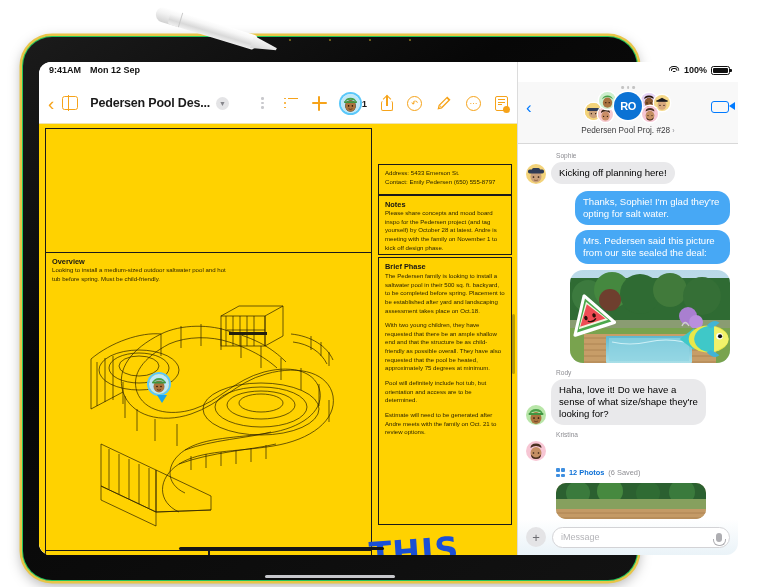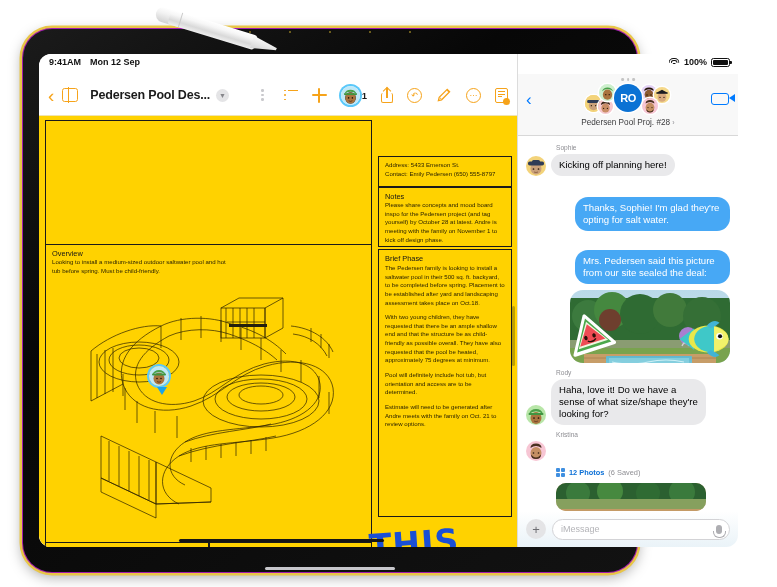--- a/index.html
+++ b/index.html
@@ -29,23 +29,23 @@
     border-radius: 8px 3px 3px 8px;
   }
   .pencil .seam { position:absolute; left:25px; top:3px; width:1px; height:15px; background:#c9c9c9; }
   .pencil .tip {
     position:absolute; left:100px; top:4px; width:26px; height:13px;
     background: linear-gradient(to bottom, #fbfbfb, #d4d4d4);
     clip-path: polygon(0 0, 100% 42%, 100% 58%, 0 100%);
   }
 
   .ipad {
-    position:absolute; left:22px; top:28px; width:616px; height:545px;
+    position:absolute; left:22px; top:36px; width:616px; height:545px;
     border-radius: 30px;
-    background: #a21caf;
+    background: #22c55e;
     box-shadow: 0 0 0 2.5px #e8c547, 0 4px 14px rgba(0,0,0,.35);
     z-index: 3;
   }
   .ipad:before{
     content:""; position:absolute; inset:1px; border-radius:29px;
     background: linear-gradient(145deg,#1b1b1b 0%, #070707 35%, #121212 100%);
   }
   .top-notch-dots{
     position:absolute; left:50%; top:2px; transform:translateX(-50%);
     width:200px; height:4px; z-index:4;
@@ -137,21 +137,21 @@
   .cbox{ position:absolute; border:1.4px solid #1a1a1a; background:#FFD200; }
 
   .bigtitle{
     position:absolute; left:14px; top:6px; width:318px;
     font-family:"Liberation Sans Narrow","Liberation Sans",sans-serif;
     font-weight:700; font-size:41px; line-height:.92; letter-spacing:-1.6px;
     color:#0c0c0c; transform: scaleX(0.93); transform-origin:left top;
   }
   .proj-hd{ font-weight:700; font-size:16px; letter-spacing:-.5px; color:#101010; }
 
-  .mini-label{ font-size:7.4px; font-weight:400; color:#151515; }
+  .mini-label{ font-size:7.4px; font-weight:700; color:#151515; }
   .mini-text{ font-size:6.1px; line-height:1.42; color:#2d2400; }
 
   .blue-ink{ position:absolute; color:#1a4fd6; pointer-events:none; }
   .ink-this{ font-family:"DejaVu Sans", sans-serif; font-weight:700; font-size:33px;
       letter-spacing:1px; transform: rotate(-4deg); }
 
   .cursor-badge{ position:absolute; width:20px; height:20px; border-radius:50%;
      box-shadow: 0 0 0 2px #5ac8fa; overflow:hidden; z-index:9;}
   .cursor-arrow{ position:absolute; width:0; height:0; border-left:5px solid transparent;
      border-right:5px solid transparent; border-top:8px solid #1aa3e8; z-index:9;}
@@ -181,21 +181,21 @@
   .mh-title span.arr{ color:#8e8e93; font-size:7px; }
 
   .msg-scroll{ flex:1; overflow:hidden; padding:5px 8px 0 8px; display:flex; flex-direction:column; gap:3px;
      background:#fff;}
   .sender-name{ font-size:6.6px; color:#8e8e93; margin-left:30px; margin-top:3px; }
   .row{ display:flex; align-items:flex-end; gap:5px; }
   .row.out{ justify-content:flex-end; }
   .msg-av{ width:20px; height:20px; border-radius:50%; overflow:hidden; flex:0 0 auto; position:relative;}
   .bub{ max-width:155px; padding:5px 8px; border-radius:13px; font-size:9.6px; line-height:1.26; }
   .bub.in{ background:#e9e9eb; color:#000; }
-  .bub.out{ background:#47a8f5; color:#fff;margin-top:14px; }
+  .bub.out{ background:#47a8f5; color:#fff; }
   .photo-card{ width:160px; height:115px; border-radius:13px; overflow:hidden; position:relative;
      align-self:flex-end; margin-top:3px; }
   .photos-link{ display:flex; align-items:center; gap:4px; margin-left:30px; margin-top:4px; }
   .ph-grid{ width:9px; height:9px; display:grid; grid-template-columns:1fr 1fr; grid-gap:1.4px;}
   .ph-grid b{ background:#3f8fe0; border-radius:1px; display:block;}
   .ph-txt{ font-size:7.4px; font-weight:700; color:#0a6fd6; }
   .ph-sub{ font-size:7.4px; color:#8e8e93; }
   .photo-strip{ width:150px; height:44px; border-radius:10px; overflow:hidden; margin-left:30px; margin-top:3px; position:relative;}
 
   .msg-input-bar{ flex:0 0 auto; height:36px; display:flex; align-items:center; gap:6px; padding:0 8px;

